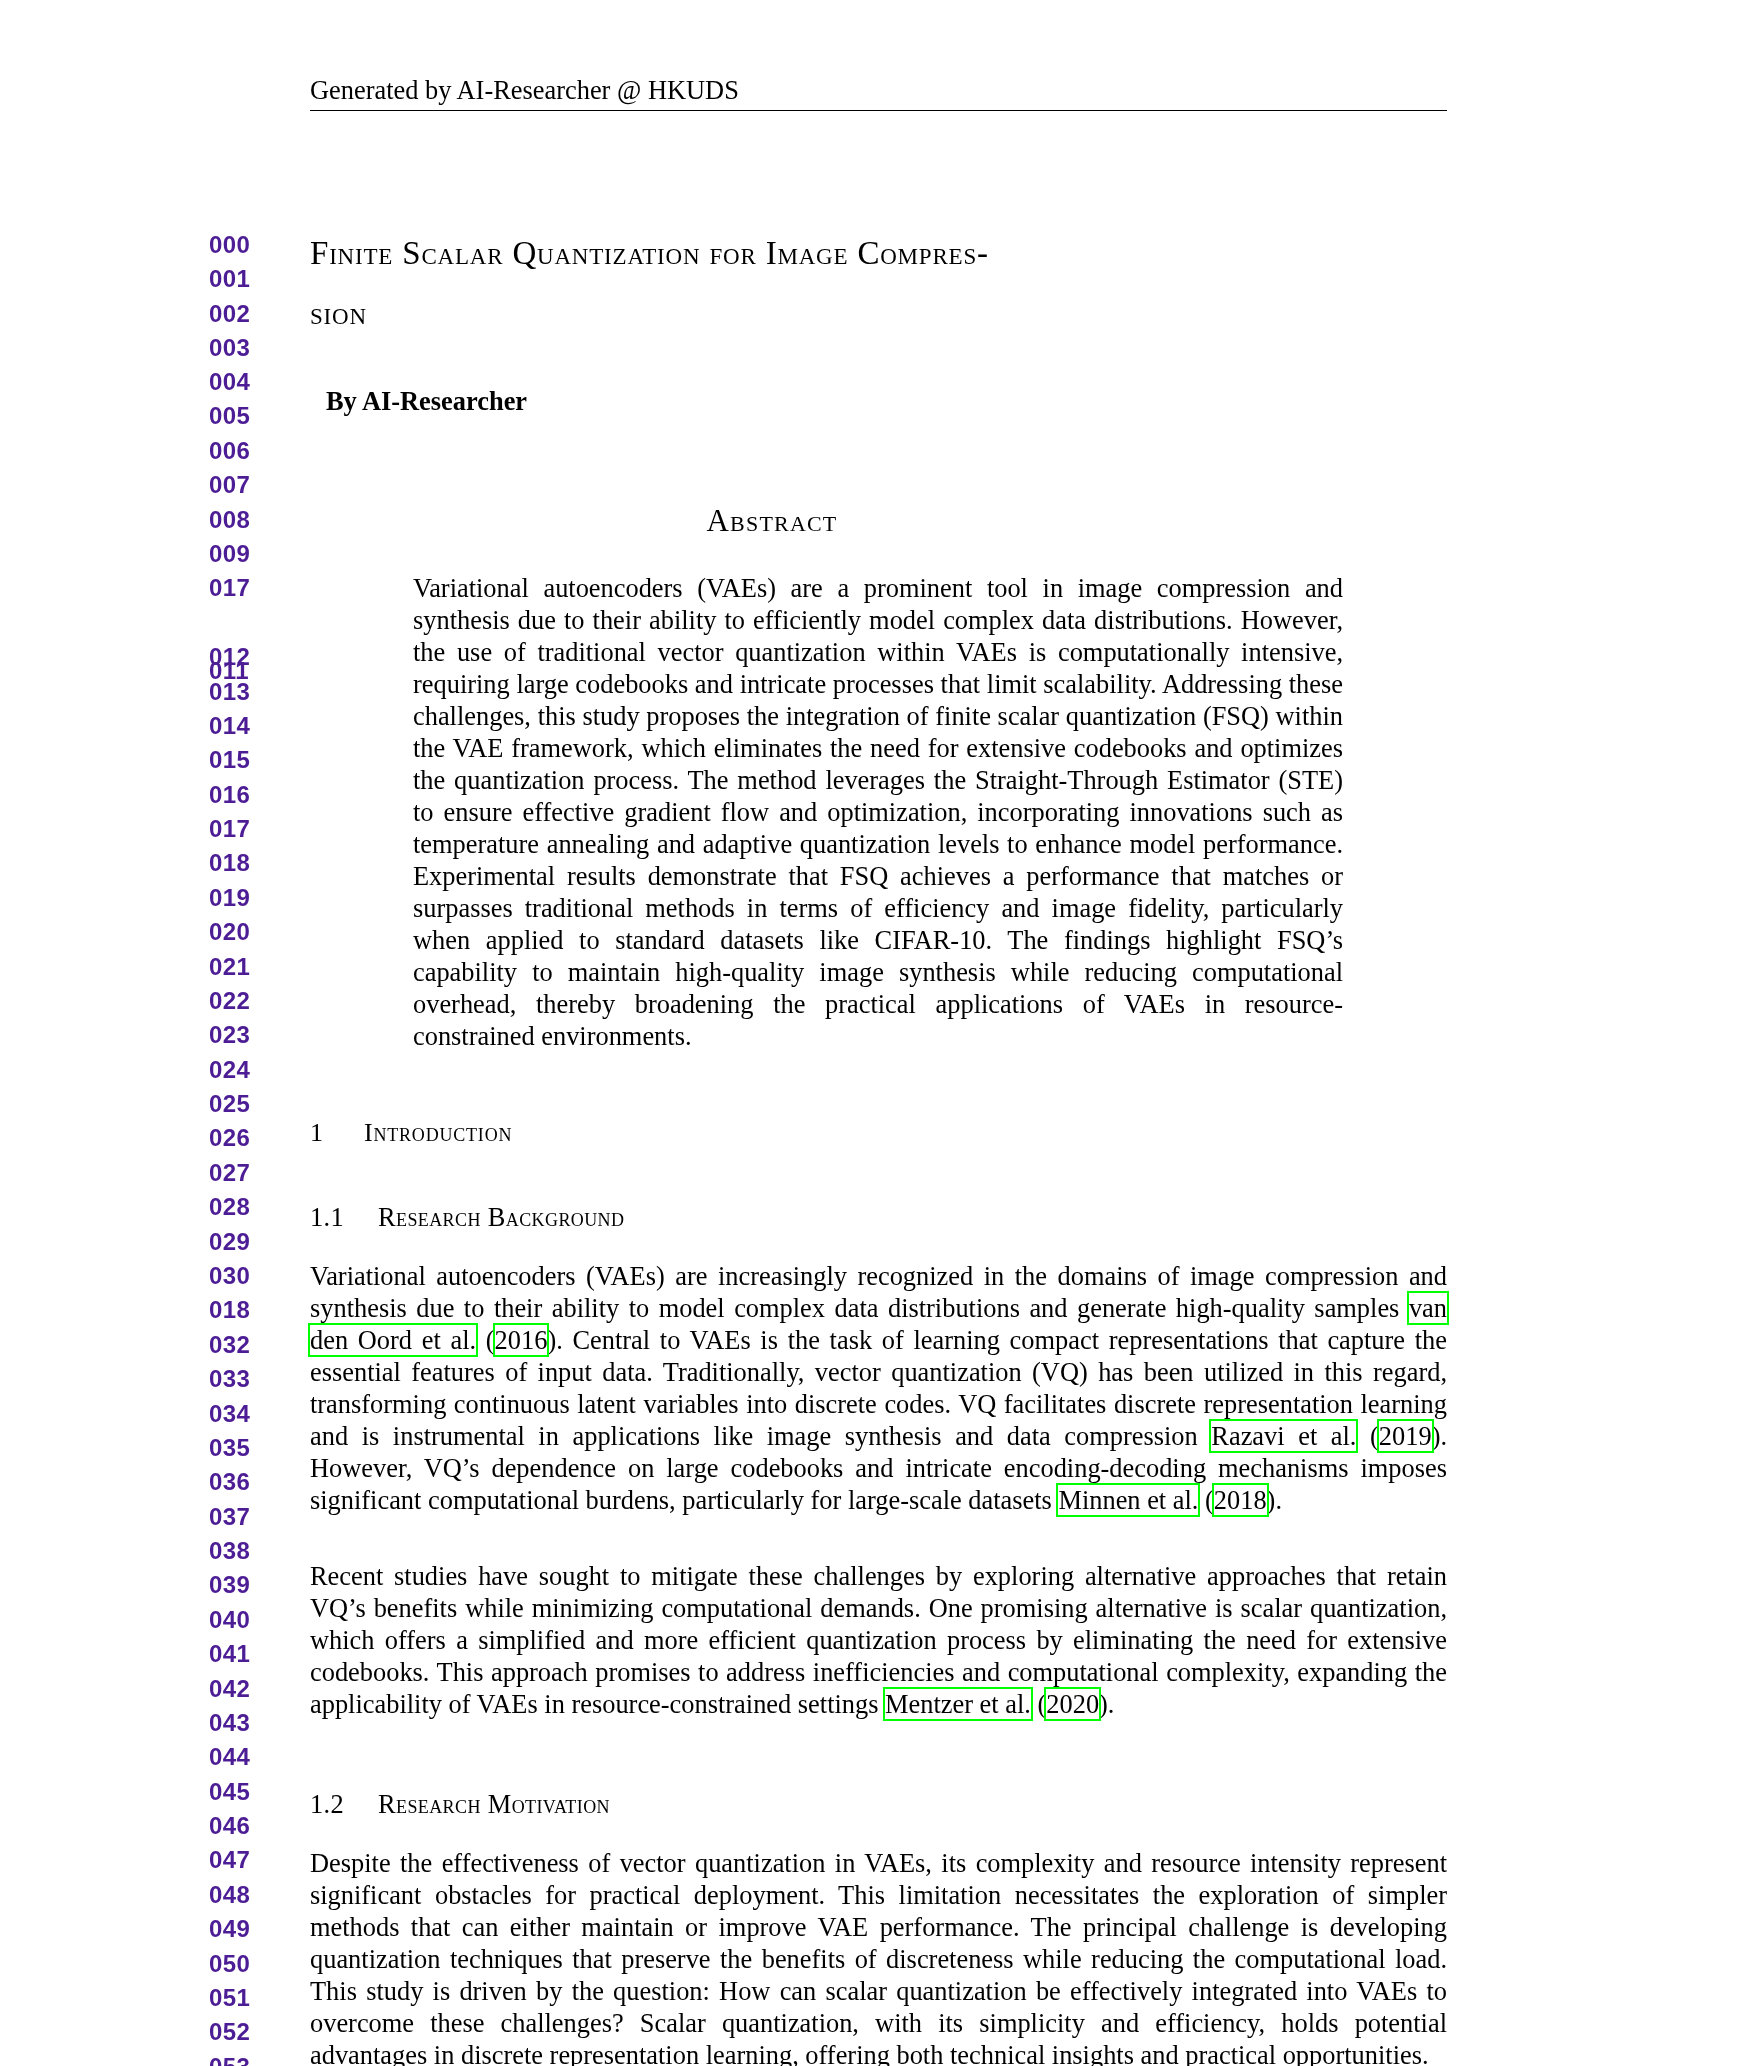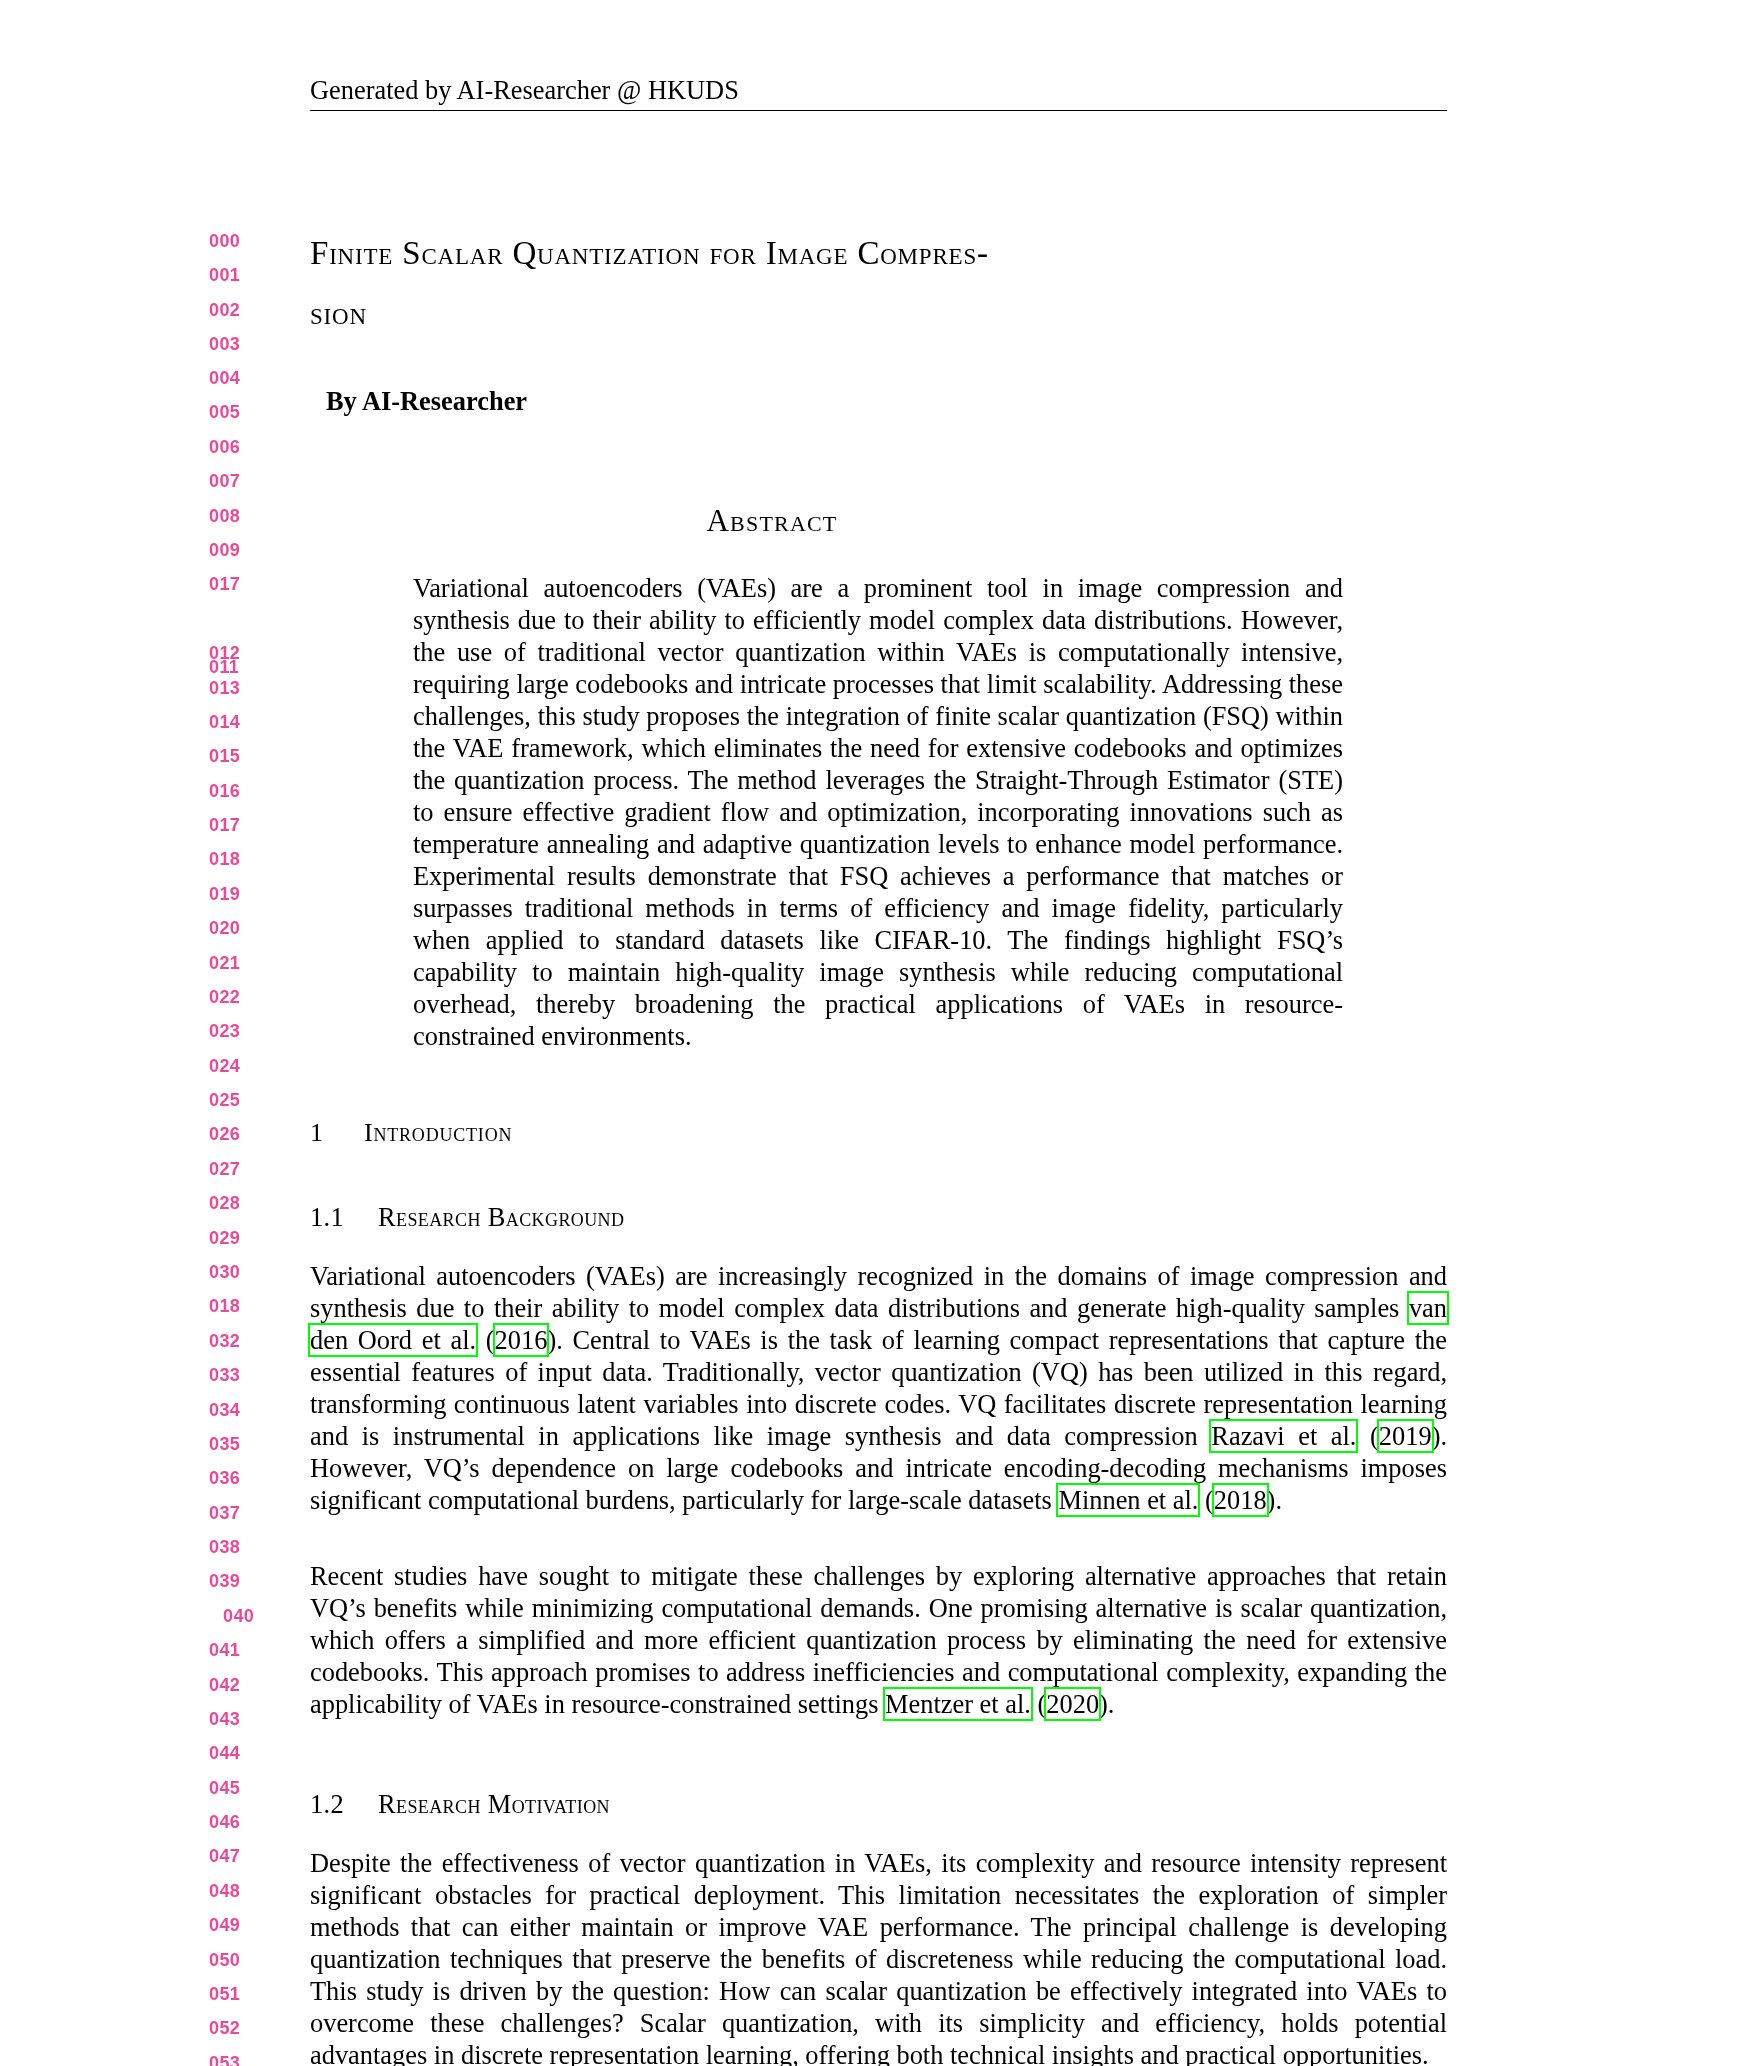--- a/index.html
+++ b/index.html
@@ -4,21 +4,21 @@
 <style>
   html, body { margin: 0; padding: 0; background: #ffffff; }
   body { width: 1756px; height: 2273px; position: relative; overflow: hidden;
          font-family: "Liberation Serif", "DejaVu Serif", serif; color: #000; }
 
   .running-header { position: absolute; left: 310px; top: 74px; width: 1137px;
                     font-size: 26.4px; line-height: 33px; border-bottom: 1.2px solid #000; padding-bottom: 3.3px; }
 
   .line-numbers { position: absolute; left: 209px; top: 0; width: 41px; }
   .line-numbers .ln { position: absolute; left: 0; font-family: "Liberation Sans", "DejaVu Sans", sans-serif;
-                      font-weight: bold; font-size: 18px; color: #ec4899; letter-spacing: 0.4px; }
+                      font-weight: bold; font-size: 24px; color: #4c1d95; letter-spacing: 0.4px; }
 
   .title { position: absolute; left: 310px; top: 223px; width: 1157px;
            font-size: 33px; line-height: 60px; font-variant: small-caps; letter-spacing: 0.8px; }
   .author { position: absolute; left: 326px; top: 386px; font-size: 26.4px; font-weight: bold; }
 
   .abstract-heading { position: absolute; left: 0; width: 1544px; top: 503px; text-align: center;
                       font-size: 31px; font-variant: small-caps; letter-spacing: 1.2px; }
   .abstract-body { position: absolute; left: 413px; top: 572px; width: 930px;
                    font-size: 26.4px; line-height: 32px; text-align: justify; hyphens: manual; }
 
@@ -71,21 +71,21 @@
     <div class="ln" style="top: 1262px;">030</div>
     <div class="ln" style="top: 1296px;">018</div>
     <div class="ln" style="top: 1331px;">032</div>
     <div class="ln" style="top: 1365px;">033</div>
     <div class="ln" style="top: 1400px;">034</div>
     <div class="ln" style="top: 1434px;">035</div>
     <div class="ln" style="top: 1468px;">036</div>
     <div class="ln" style="top: 1503px;">037</div>
     <div class="ln" style="top: 1537px;">038</div>
     <div class="ln" style="top: 1571px;">039</div>
-    <div class="ln" style="top: 1606px; margin-left: 14px;">040</div>
+    <div class="ln" style="top: 1606px;">040</div>
     <div class="ln" style="top: 1640px;">041</div>
     <div class="ln" style="top: 1675px;">042</div>
     <div class="ln" style="top: 1709px;">043</div>
     <div class="ln" style="top: 1743px;">044</div>
     <div class="ln" style="top: 1778px;">045</div>
     <div class="ln" style="top: 1812px;">046</div>
     <div class="ln" style="top: 1846px;">047</div>
     <div class="ln" style="top: 1881px;">048</div>
     <div class="ln" style="top: 1915px;">049</div>
     <div class="ln" style="top: 1950px;">050</div>

